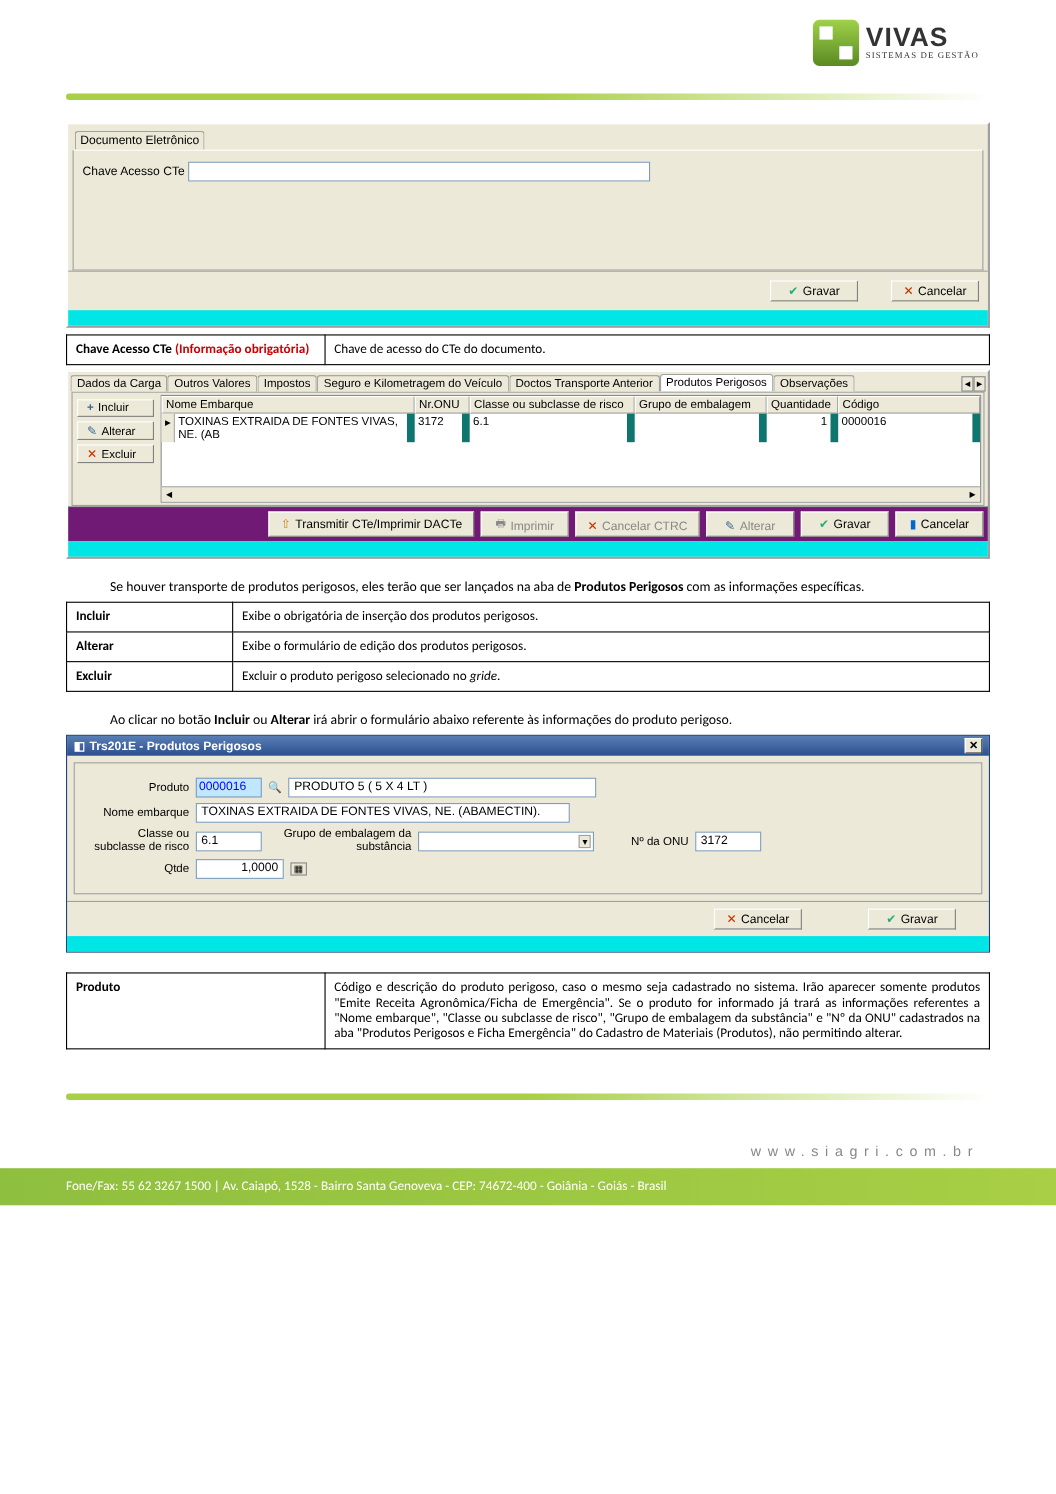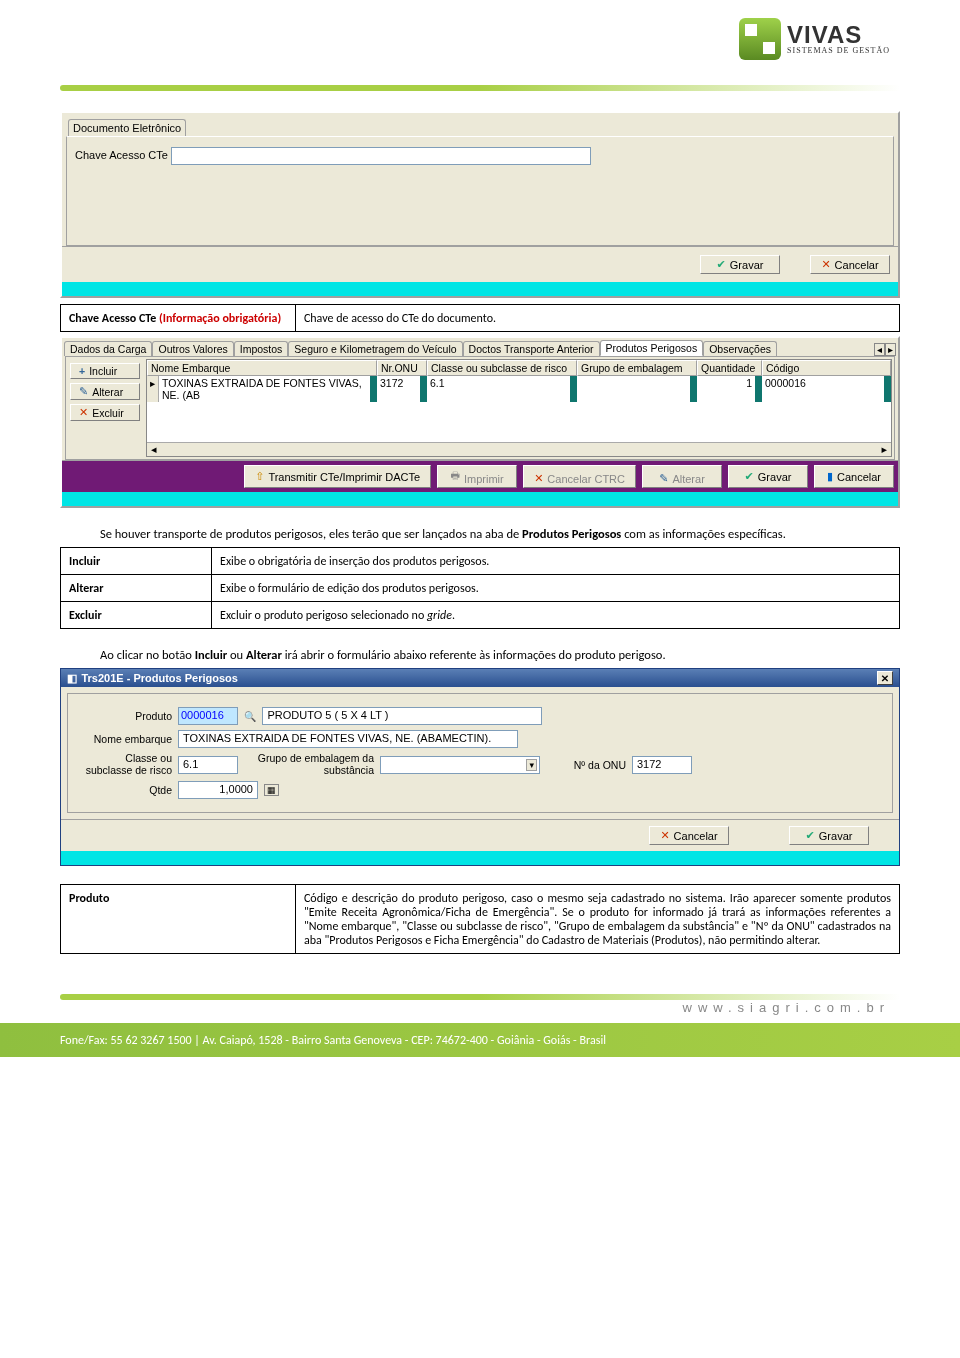--- a/index.html
+++ b/index.html
@@ -117,21 +117,21 @@
   
   .dlg { border:1px solid #204080; font-family:Tahoma,sans-serif; font-size:11px; background:#ece9d8;}
   .dlg-title { background:linear-gradient(#5a7fb5,#2a4f8f); color:#fff; padding:2px 6px; display:flex; justify-content:space-between; align-items:center; font-weight:bold; font-size:11px;}
   .dlg-close { background:#ece9d8; color:#000; width:16px; height:14px; display:inline-flex; align-items:center; justify-content:center; border:1px solid #fff; border-right-color:#404040; border-bottom-color:#404040; font-size:10px;}
   .field-row { display:flex; align-items:center; gap:6px; margin:5px 10px; }
   .label { text-align:right; font-size:10.5px; }
   .combo { background:#fff; border:1px solid #7f9db9; height:18px; display:inline-flex; align-items:center; justify-content:flex-end; padding:0 2px;}
   .combo::after { content:"▾"; color:#000; font-size:9px; background:#ece9d8; border:1px solid #a0a0a0; padding:0 2px; margin-left:3px;}
   
   .page-footer { margin-top:30px; }
-  .url-line { text-align:right; padding:0 70px; font-size:13px; color:#888; letter-spacing:6px; }
+  .url-line { text-align:right; padding:0 70px; font-size:13px; color:#888; letter-spacing:6px;margin-top:39px; }
   .foot-green {
     margin-top:8px;
     background: linear-gradient(to right, #8fbf3f, #a8cf45);
     color:#fff; padding:10px 60px; font-size:12px;
     font-family: Calibri, Arial, sans-serif;
   }
 </style>
 </head>
 <body>
 

